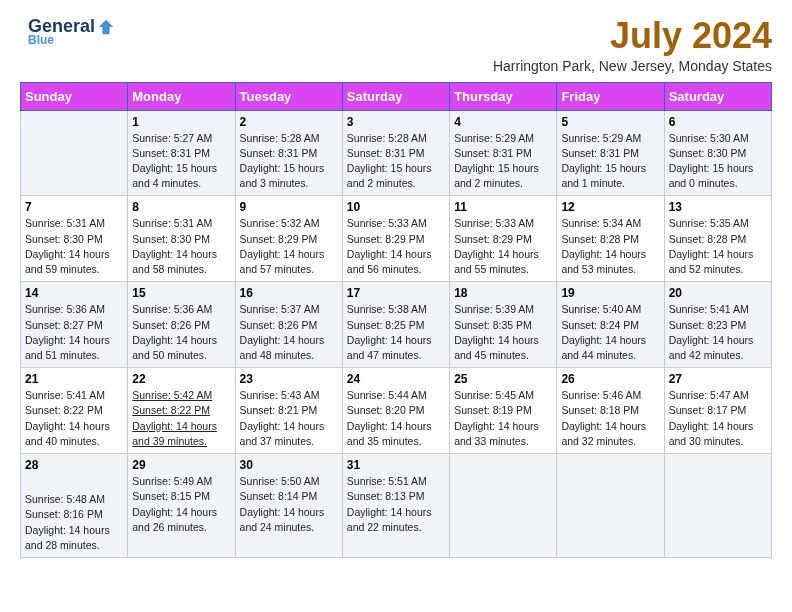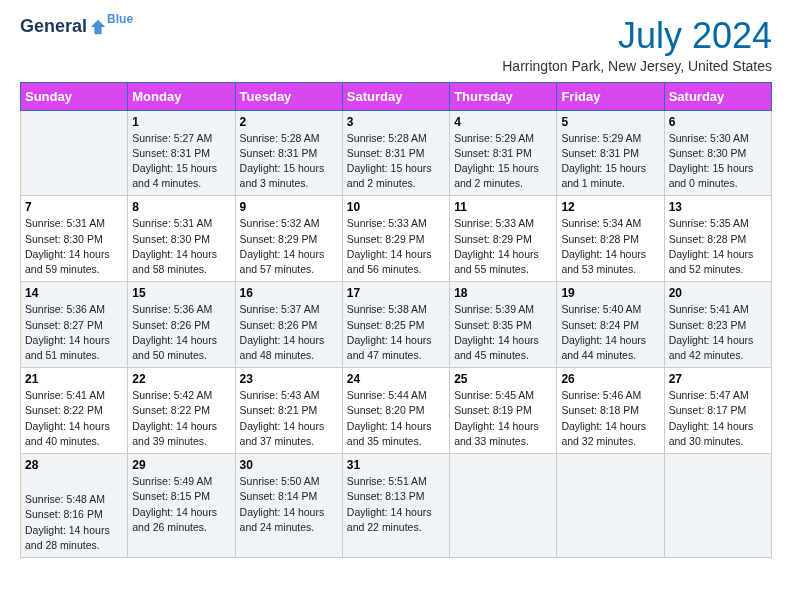--- a/index.html
+++ b/index.html
@@ -34,22 +34,22 @@
     .logo-icon {
       width: 18px;
       height: 18px;
       margin-left: 2px;
     }
     .title-block {
       text-align: right;
     }
     .main-title {
       font-size: 36px;
-      font-weight: normal;
-      color: #0369a1;
+      font-weight: bold;
+      color: #a16207;
       line-height: 1.1;
     }
     .subtitle {
       font-size: 14px;
       color: #333;
       margin-top: 2px;
     }
     table {
       width: 100%;
       border-collapse: collapse;
@@ -86,33 +86,33 @@
       font-size: 10.5px;
       line-height: 1.45;
       color: #222;
     }
   </style>
 </head>
 <body>
 
 <div class="header">
   <div class="logo">
-    <div style="display:flex;align-items:flex-start;">
+    <div style="display:flex;flex-direction:column;align-items:flex-start;margin-left:8px;">
       <div style="display:flex;align-items:center;">
         <span class="logo-text-general">General</span>
         <svg class="logo-icon" viewBox="0 0 20 20" xmlns="http://www.w3.org/2000/svg">
           <polygon points="10,2 18,10 14,10 14,18 6,18 6,10 2,10" fill="#4a90d9"></polygon>
         </svg>
       </div>
       <span class="logo-text-blue" style="margin-top:-4px;">Blue</span>
     </div>
   </div>
   <div class="title-block">
     <div class="main-title">July 2024</div>
-    <div class="subtitle">Harrington Park, New Jersey, United States</div>
+    <div class="subtitle">Harrington Park, New Jersey, Monday States</div>
   </div>
 </div>
 
 <table>
   <thead>
     <tr>
     <th>Sunday</th>
         <th>Monday</th>
         <th>Tuesday</th>
         <th>Saturday</th>
@@ -272,21 +272,21 @@
       <tr>
         <td>
           <span class="day-number">21</span>
           <div class="day-info" style="white-space: pre-line;">Sunrise: 5:41 AM
 Sunset: 8:22 PM
 Daylight: 14 hours
 and 40 minutes.</div>
         </td>
         <td>
           <span class="day-number">22</span>
-          <div class="day-info" style="white-space: pre-line;">Sunrise: 5:42 AM
+          <div class="day-info" style="white-space: pre-line; text-decoration: underline;">Sunrise: 5:42 AM
 Sunset: 8:22 PM
 Daylight: 14 hours
 and 39 minutes.</div>
         </td>
         <td>
           <span class="day-number">23</span>
           <div class="day-info" style="white-space: pre-line;">Sunrise: 5:43 AM
 Sunset: 8:21 PM
 Daylight: 14 hours
 and 37 minutes.</div>

